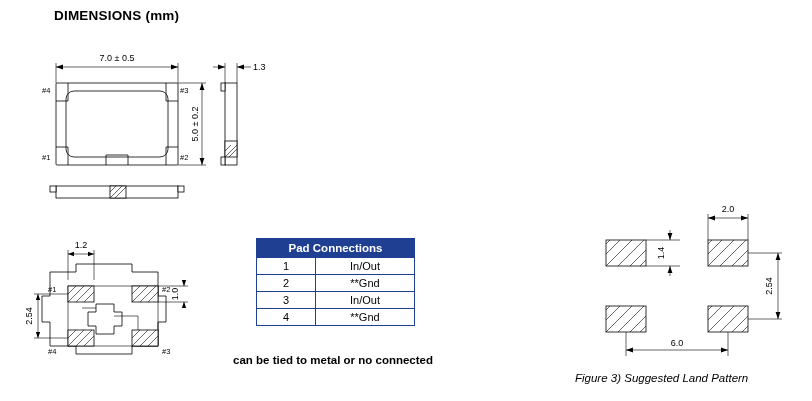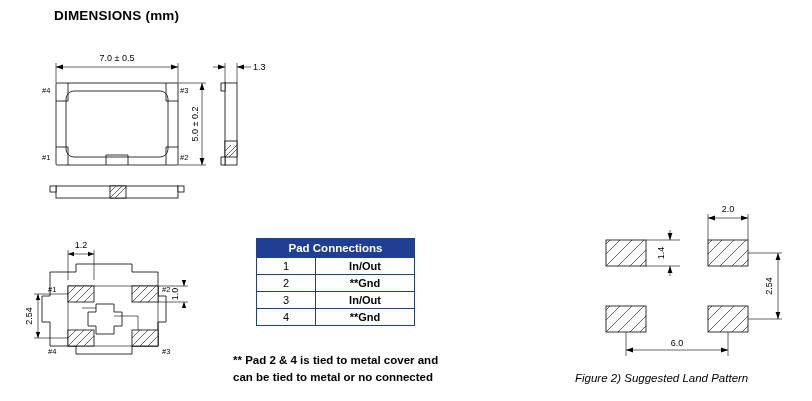--- a/index.html
+++ b/index.html
@@ -45,21 +45,21 @@
     text-align: center;
   }
   #pad-table td {
     border: 1px solid #1F3F93;
     padding: 2px 6px;
     text-align: center;
     font-size: 11px;
     color: #000;
   }
   #pad-table td.num { width: 46px; }
-  #pad-table td.fn { width: 86px; font-weight: bold; }
+  #pad-table td.fn { width: 86px; }
 
   #note {
     left: 233px;
     top: 352px;
     font-size: 11.5px;
     font-weight: bold;
     line-height: 17px;
     width: 260px;
   }
 
@@ -241,21 +241,20 @@
       <td class="fn">In/Out</td>
     </tr>
     <tr>
       <td class="num">4</td>
       <td class="fn">**Gnd</td>
     </tr>
   </tbody>
 </table>
 
 <div class="abs" id="note">
-  <div>** Pad 2 &amp; 4 is tied to metal cover and</div>
   <div>can be tied to metal or no connected</div>
 </div>
 
 <svg class="abs" id="land-pattern" style="left:570px; top:200px;" width="240" height="170">
 
   <g>
     <rect class="fillw" x="36" y="40" width="40" height="26"></rect>
     <line class="ln-thin" x1="36" y1="66" x2="62" y2="40"></line>
     <line class="ln-thin" x1="36" y1="54" x2="50" y2="40"></line>
     <line class="ln-thin" x1="48" y1="66" x2="74" y2="40"></line>
@@ -314,13 +313,13 @@
   <text class="dimtext" x="202" y="86" text-anchor="middle" transform="rotate(-90 202 86)">2.54</text>
 
   <line class="ln-thin" x1="56" y1="132" x2="56" y2="156"></line>
   <line class="ln-thin" x1="158" y1="132" x2="158" y2="156"></line>
   <line class="ln-thin" x1="56" y1="150" x2="158" y2="150"></line>
   <path d="M56,150 l7,-2.4 v4.8 z" fill="#000"></path>
   <path d="M158,150 l-7,-2.4 v4.8 z" fill="#000"></path>
   <text class="dimtext" x="107" y="146" text-anchor="middle">6.0</text>
 </svg>
 
-<div class="abs" id="fig2-caption">Figure 2) Suggested Land Pattern</div>
+<div class="abs" id="fig2-caption">Figure 3) Suggested Land Pattern</div>
 
 </body></html>

